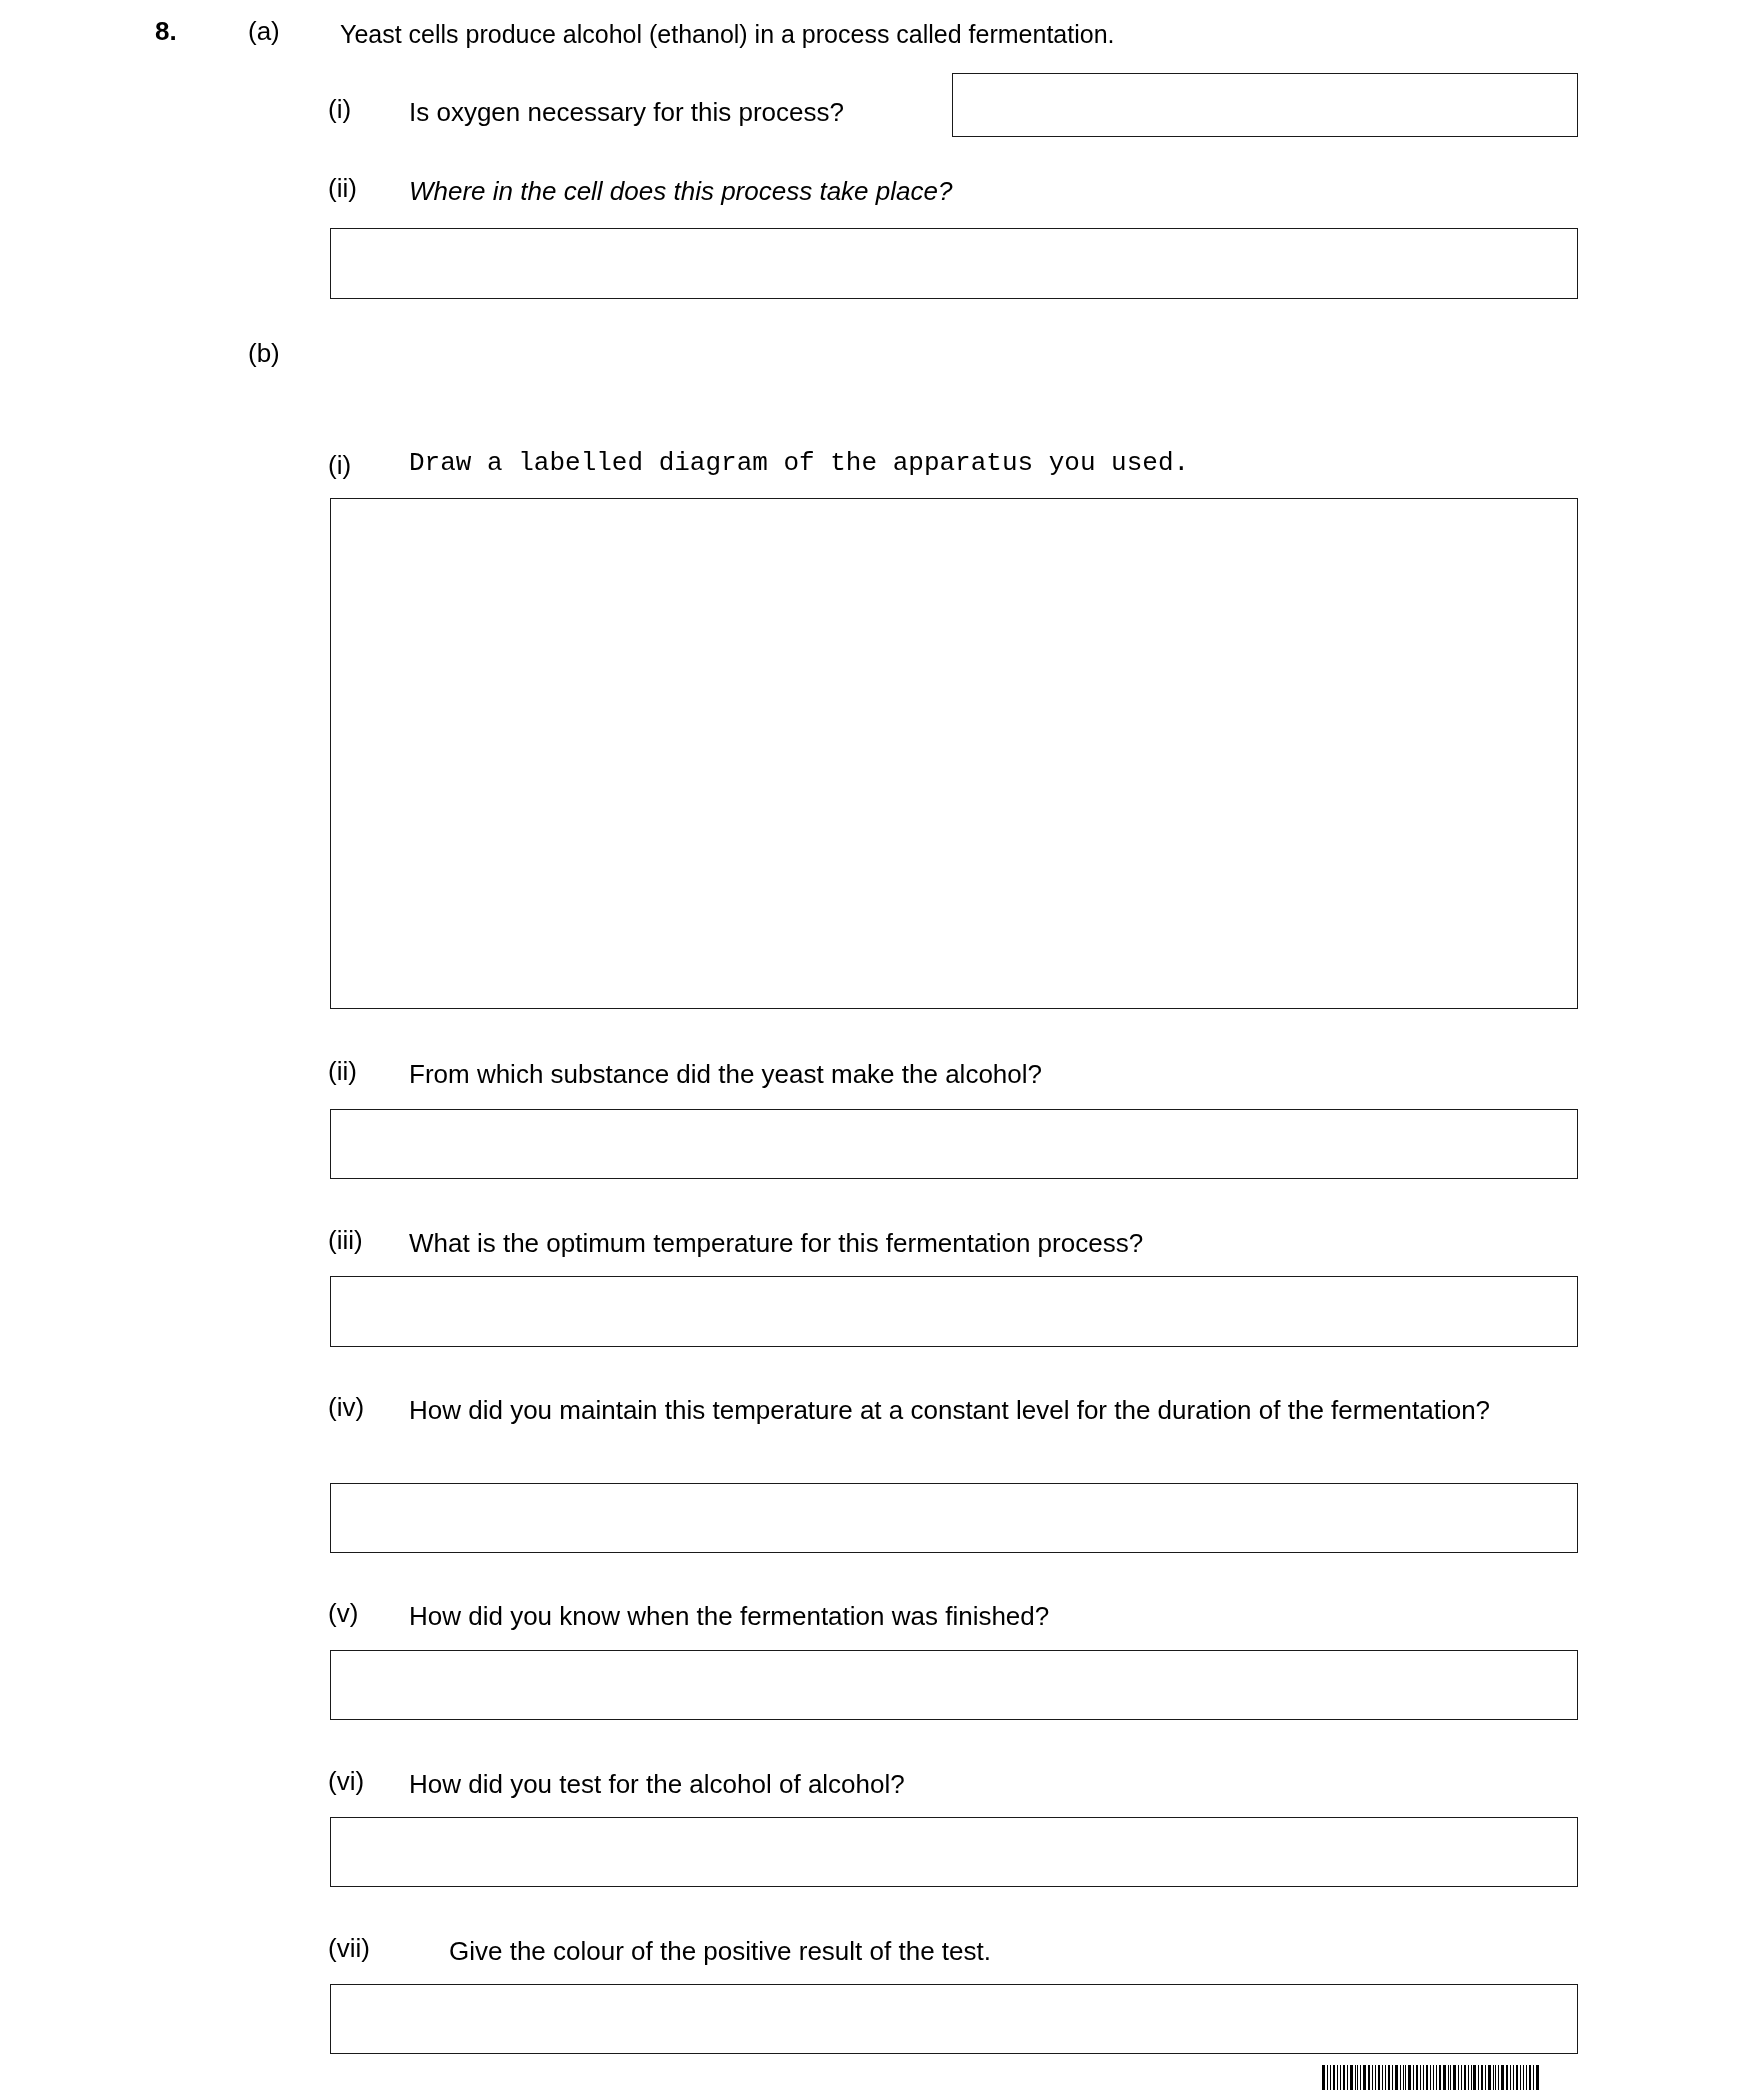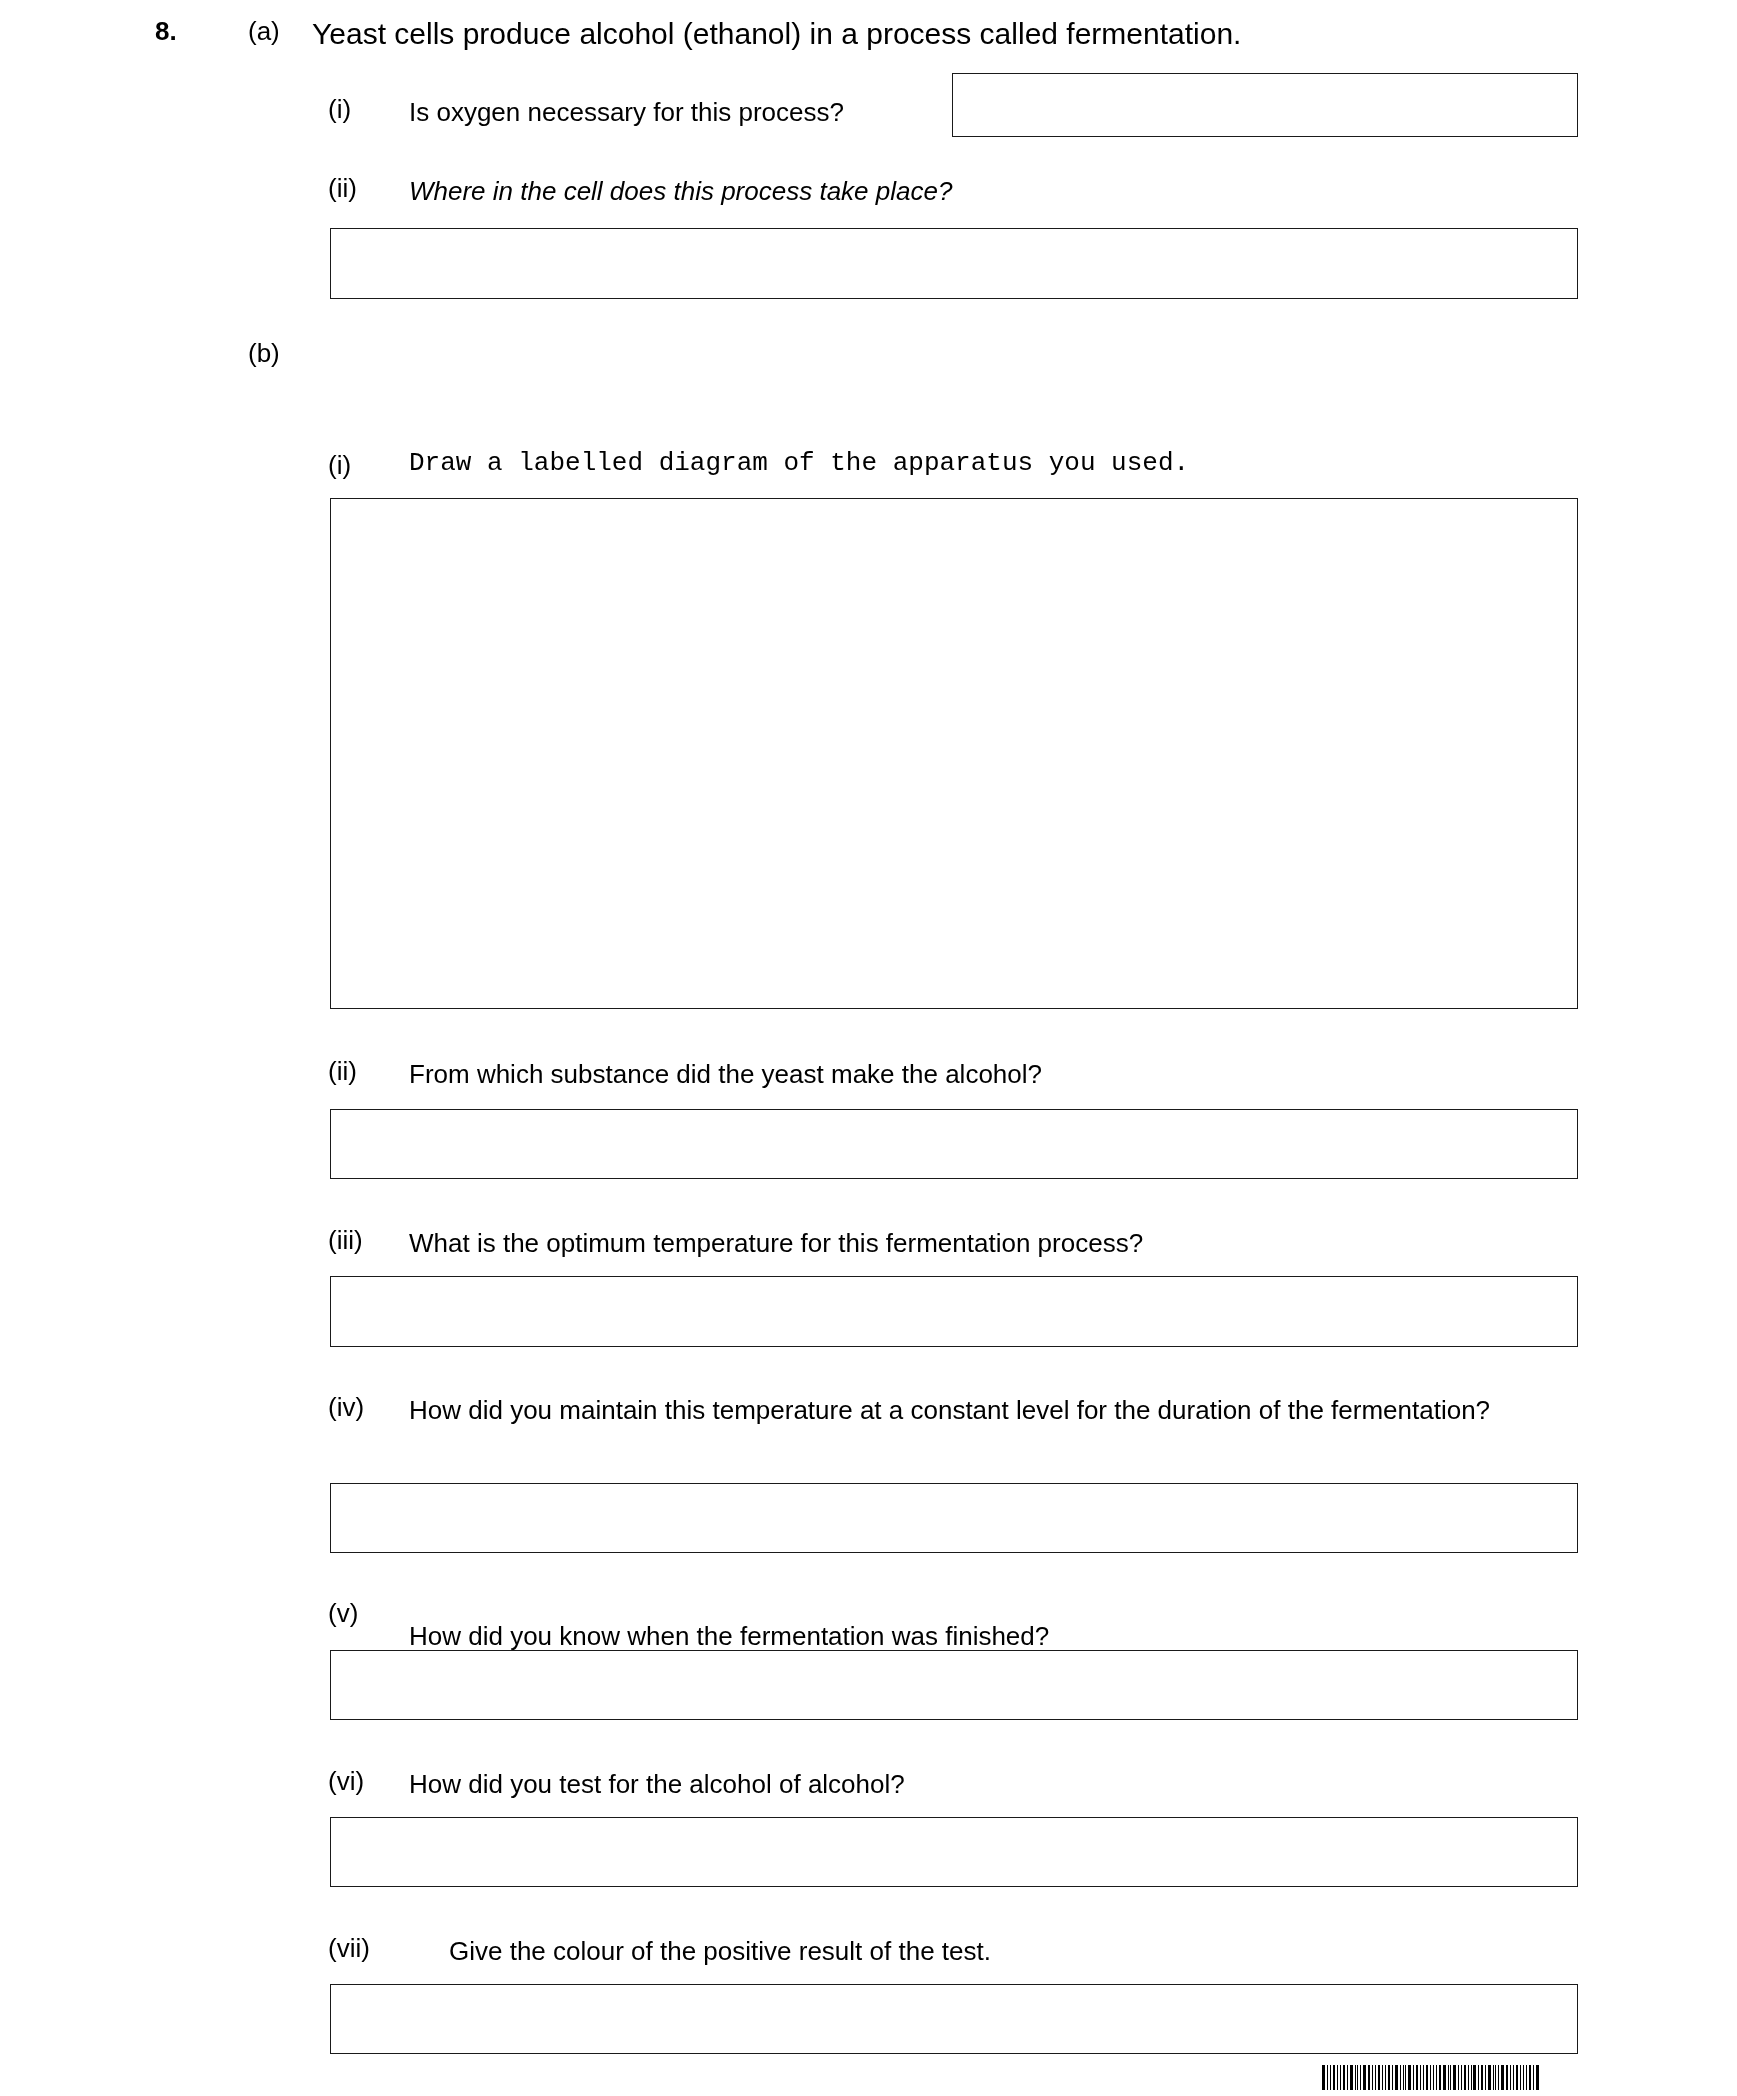--- a/index.html
+++ b/index.html
@@ -38,22 +38,22 @@
     line-height: 32.5px;
   }
   .lbl-r {
     position: absolute;
     left: 328px;
     font-size: 26px;
     line-height: 32.5px;
   }
   .body-a {
     position: absolute;
-    left: 312px;
-    font-size: 30px;
+    left: 340px;
+    font-size: 25px;
     line-height: 38px;
     width: 1243px;
   }
   .body-r {
     position: absolute;
     left: 409px;
     font-size: 26px;
     line-height: 38px;
     width: 1166px;
   }
@@ -114,21 +114,21 @@
 
   <div class="lbl-r" style="top:1224px;">(iii)</div>
   <div class="body-r" style="top:1224px;">What is the optimum temperature for this fermentation process?</div>
   <div class="ansbox" style="left:330px; top:1276px; width:1248px; height:71px;"></div>
 
   <div class="lbl-r" style="top:1391px;">(iv)</div>
   <div class="body-r" style="top:1391px; width:1172px;">How did you maintain this temperature at a constant level for the duration of the fermentation?</div>
   <div class="ansbox" style="left:330px; top:1483px; width:1248px; height:70px;"></div>
 
   <div class="lbl-r" style="top:1597px;">(v)</div>
-  <div class="body-r" style="top:1597px;margin-top:20px;">How did you know when the fermentation was finished?</div>
+  <div class="body-r" style="top:1597px;">How did you know when the fermentation was finished?</div>
   <div class="ansbox" style="left:330px; top:1650px; width:1248px; height:70px;"></div>
 
   <div class="lbl-r" style="top:1765px;">(vi)</div>
   <div class="body-r" style="top:1765px;">How did you test for the alcohol of alcohol?</div>
   <div class="ansbox" style="left:330px; top:1817px; width:1248px; height:70px;"></div>
 
   <div class="lbl-r" style="top:1932px;">(vii)</div>
   <div class="body-r" style="left:418px; top:1932px;margin-left:31px;">Give the colour of the positive result of the test.</div>
   <div class="ansbox" style="left:330px; top:1984px; width:1248px; height:70px;"></div>
 

